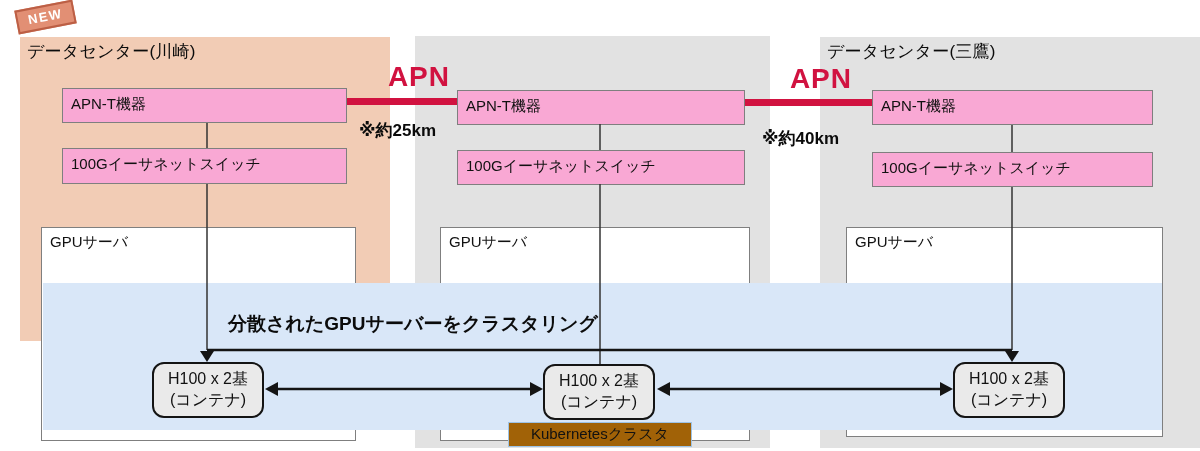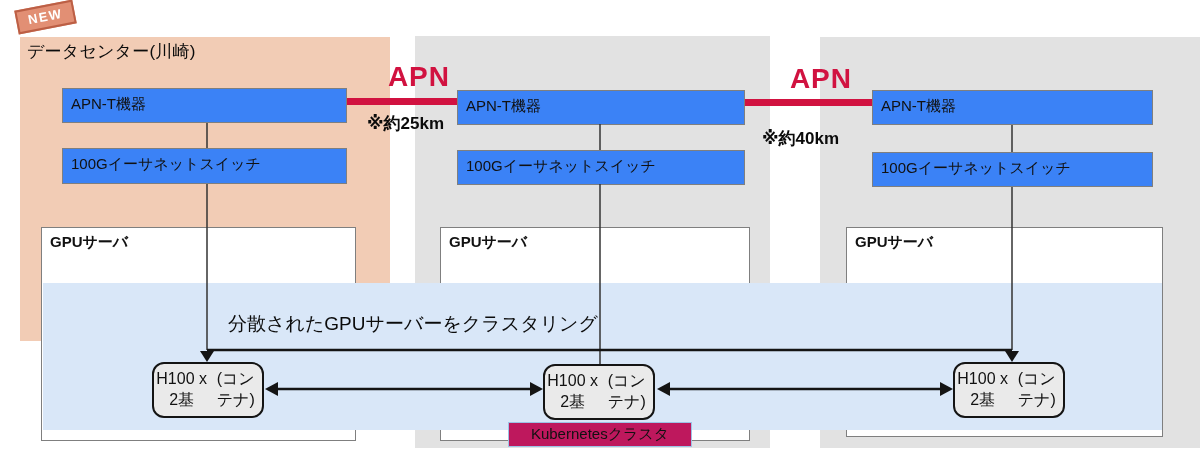--- a/index.html
+++ b/index.html
@@ -8,47 +8,47 @@
     font-family:"Liberation Sans","DejaVu Sans",sans-serif;color:#111;
   }
   .panel{position:absolute;}
   .panel.salmon{background:var(--panel-salmon,#f2ccb5);}
   .panel.gray{background:var(--panel-gray,#e2e2e2);}
   .panel-title{
     position:absolute;left:7px;top:3px;font-size:17px;font-weight:500;
     color:#0b0b0b;white-space:nowrap;letter-spacing:0.2px;
   }
   .node-box{
-    position:absolute;background:#3b82f6;border:1px solid var(--box-border,#7f7f7f);
+    position:absolute;background:#f9a8d4;border:1px solid var(--box-border,#7f7f7f);
     box-sizing:border-box;font-size:15px;font-weight:500;
   }
   .node-box .lbl{position:absolute;left:8px;top:6px;white-space:nowrap;}
   .gpu-box{
     position:absolute;background:#fff;border:1px solid var(--box-border,#7f7f7f);
     box-sizing:border-box;
   }
-  .gpu-box .lbl{position:absolute;left:8px;top:5px;font-size:15px;font-weight:700;white-space:nowrap;}
+  .gpu-box .lbl{position:absolute;left:8px;top:5px;font-size:15px;font-weight:400;white-space:nowrap;}
   #cluster-band{
     position:absolute;left:43px;top:283px;width:1119px;height:147px;
     background:var(--band-blue,#d9e7f8);
   }
   #cluster-caption{
-    position:absolute;left:185px;top:28px;font-size:19px;font-weight:400;
+    position:absolute;left:185px;top:28px;font-size:19px;font-weight:700;
     color:#0b0b0b;white-space:nowrap;
   }
   svg#overlay{position:absolute;left:0;top:0;pointer-events:none;}
   .h100{
     position:absolute;width:112px;height:56px;background:var(--h100-fill,#eaeaea);
     border:2px solid #141414;border-radius:12px;box-sizing:border-box;
-    display:flex;flex-direction:row;align-items:center;justify-content:center;
+    display:flex;flex-direction:column;align-items:center;justify-content:center;
     font-size:16px;font-weight:500;line-height:1.3;text-align:center;
   }
   #k8s-label{
     position:absolute;left:508px;top:422px;width:184px;height:25px;
-    background:#be185d;border:1.5px solid var(--kubernetes-border,#9dc3e6);
+    background:#a16207;border:1.5px solid var(--kubernetes-border,#9dc3e6);
     box-sizing:border-box;display:flex;align-items:center;justify-content:center;
     font-size:15px;font-weight:500;
   }
   .apn-line{position:absolute;height:7px;background:var(--apn-red,#d11240);}
   .apn-label{
     position:absolute;font-size:28px;font-weight:800;color:var(--apn-red,#d11240);
     letter-spacing:1px;white-space:nowrap;text-align:right;
   }
   .apn-distance{
     position:absolute;font-size:17px;font-weight:700;color:#0b0b0b;white-space:nowrap;
@@ -84,20 +84,21 @@
     </div>
     <div class="node-box" style="left:42px;top:114px;width:288px;height:35px;">
       <span class="lbl">100Gイーサネットスイッチ</span>
     </div>
     <div class="gpu-box" style="left:25px;top:191px;width:310px;height:214px;">
       <span class="lbl">GPUサーバ</span>
     </div>
   </div>
 
   <div class="panel gray" style="left:820px;top:37px;width:380px;height:411px;">
+    <div class="panel-title">データセンター(三鷹)</div>
     <div class="node-box" style="left:52px;top:53px;width:281px;height:35px;">
       <span class="lbl">APN-T機器</span>
     </div>
     <div class="node-box" style="left:52px;top:115px;width:281px;height:35px;">
       <span class="lbl">100Gイーサネットスイッチ</span>
     </div>
     <div class="gpu-box" style="left:26px;top:190px;width:317px;height:210px;">
       <span class="lbl">GPUサーバ</span>
     </div>
   </div>
@@ -141,21 +142,21 @@
     <span>H100 x 2基</span>
     <span>(コンテナ)</span>
   </div>
 
   <div id="k8s-label">
     <span>Kubernetesクラスタ</span>
   </div>
 
   <div class="apn-line" style="left:347px;top:98px;width:110px;"></div>
   <div class="apn-label" style="left:358px;top:61px;width:92px;">APN</div>
-  <div class="apn-distance" style="left:359px;top:112px;margin-left:8px;">※約25km</div>
+  <div class="apn-distance" style="left:359px;top:119px;">※約25km</div>
 
   <div class="apn-line" style="left:745px;top:99px;width:127px;"></div>
   <div class="apn-label" style="left:760px;top:63px;width:92px;">APN</div>
   <div class="apn-distance" style="left:762px;top:127px;">※約40km</div>
 
   <div id="new-badge">NEW</div>
 
 </div>
 
 </body></html>

